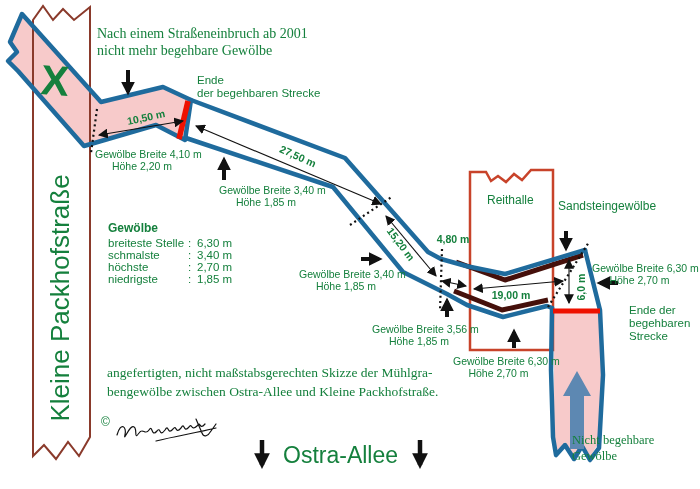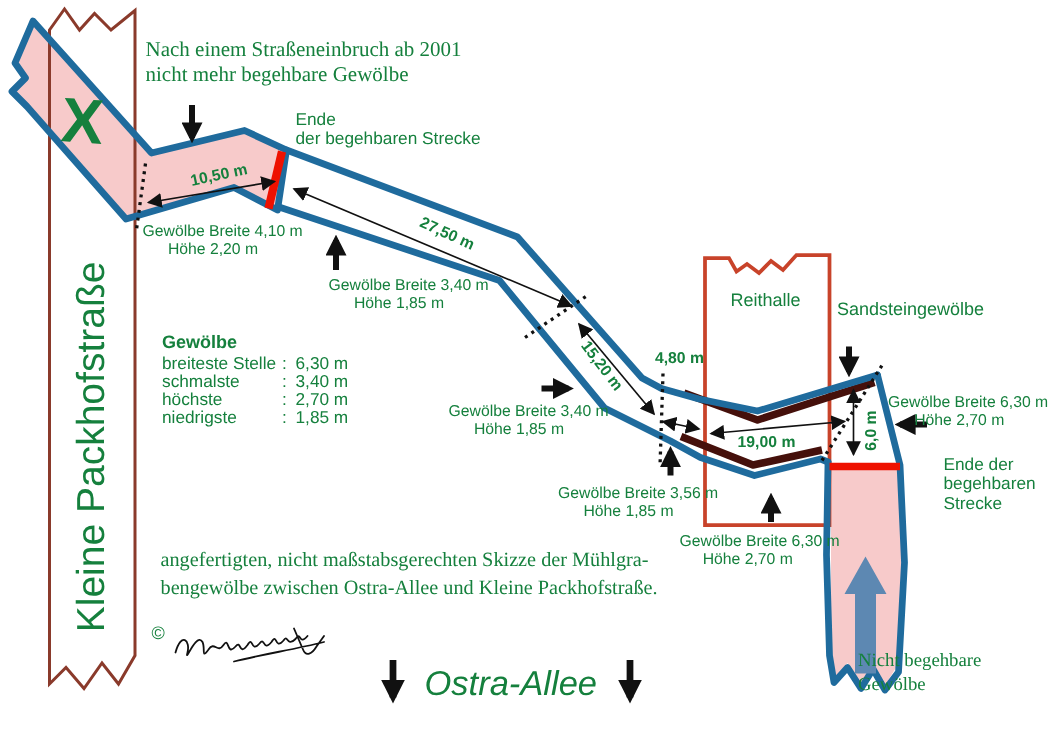--- a/index.html
+++ b/index.html
@@ -174,17 +174,17 @@
     <div class="cap-line">bengewölbe zwischen Ostra-Allee und Kleine Packhofstraße.</div>
   </div>
 
   <div class="lbl" style="left:101px;top:416px;font-size:12px;">©</div>
 
   <div class="lbl serif" style="left:572px;top:433px;font-size:12.5px;line-height:15.5px;">
     <div>Nicht begehbare</div>
     <div>Gewölbe</div>
   </div>
 
-  <div class="lbl" style="left:283px;top:442px;font-size:23px;font-style:italic;">Ostra-Allee</div>
+  <div class="lbl" style="left:283px;top:442px;font-size:23px;">Ostra-Allee</div>
 
   <div class="lbl center" style="left:-75px;top:283px;width:272px;font-size:26px;transform:rotate(-90deg);">Kleine Packhofstraße</div>
 
 </div>
 
 </body></html>

